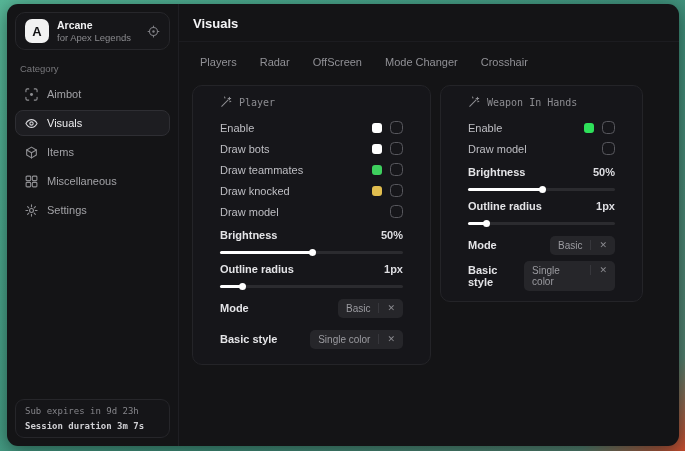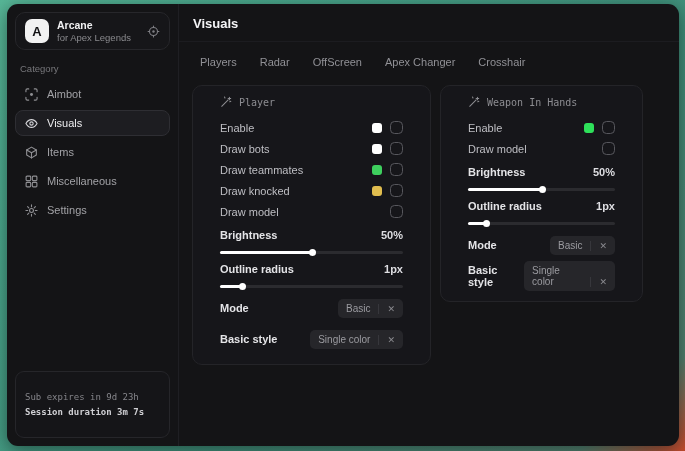--- a/index.html
+++ b/index.html
@@ -30,21 +30,21 @@
     display:flex; align-items:center; gap:9px; height:26px; padding:0 9px; margin-bottom:3px;
     border:1px solid transparent; border-radius:8px; color:#a2a2a6; font-size:11px; cursor:default;
   }
   .side-item .icon { color:#8f8f93; }
   .side-item.active { background:#1d1d21; border-color:#2e2e33; color:#ececee; }
   .side-item.active .icon { color:#d2d2d6; }
   .icon { display:inline-flex; }
   .icon svg { display:block; }
   .side-footer {
     position:absolute; left:8px; right:8px; bottom:8px;
-    border:1px solid #26262a; border-radius:9px; padding:18px 9px; background:#151518;
+    border:1px solid #26262a; border-radius:9px; padding:4px 9px; background:#151518;
     font-family:"DejaVu Sans Mono", monospace; font-size:9px; line-height:1.6;
   }
   .sf-line1 { color:#85858a; }
   .sf-line2 { color:#cfcfd3;font-weight:bold; }
   
   .main { flex:1; display:flex; flex-direction:column; }
   .main-header { padding:12px 14px 10px; border-bottom:1px solid #1c1c20; }
   .page-title { font-size:13px; font-weight:700; color:#f4f4f6; }
   .tabs { display:flex; gap:5px; margin:9px 12px 12px; }
   .tab { padding:5px 9px; border-radius:7px; font-size:11px; color:#919196; cursor:default; }
@@ -62,21 +62,21 @@
   .checkbox { width:13px; height:13px; border:1.5px solid #57575d; border-radius:4.5px; background:transparent; }
   .slider-block { margin:7px 0 5px; }
   .slider-block .row { font-size:11px; }
   .row-label-strong { color:#e4e4e7; font-weight:700; }
   .row-value { color:#dedee2; font-weight:700; }
   .slider { margin-top:8px; height:7px; position:relative; cursor:default; }
   .slider .track { position:absolute; left:0; right:0; top:2px; height:3px; background:#2b2b2f; border-radius:2px; }
   .slider .fill { position:absolute; left:0; top:2px; height:3px; background:#ffffff; border-radius:2px; }
   .slider .thumb { position:absolute; top:0; width:7px; height:7px; background:#ffffff; border-radius:50%; }
   .tag-row { height:26px; margin-top:5px; font-size:11px; }
-  .tag { display:flex; align-items:flex-end; background:#26262a; border-radius:5px; padding:4px 8px; }
+  .tag { display:flex; align-items:flex-start; background:#26262a; border-radius:5px; padding:4px 8px; }
   .tag-text { font-size:10px; color:#9b9ba0; }
   .tag-x { font-size:9px; color:#8a8a8f; margin-left:8px; padding-left:8px; border-left:1px solid #37373c; cursor:default; }
 </style>
 </head>
 <body>
 
 <div class="window">
 
   <aside class="sidebar">
     <div class="brand-card">
@@ -150,21 +150,21 @@
   </aside>
 
   <main class="main">
     <div class="main-header">
       <div class="page-title">Visuals</div>
     </div>
     <div class="tabs" id="tabs">
         <div class="tab">Players</div>
         <div class="tab">Radar</div>
         <div class="tab">OffScreen</div>
-        <div class="tab">Apex Changer</div>
+        <div class="tab">Mode Changer</div>
         <div class="tab">Crosshair</div>
       </div>
     <div class="panels" id="panels">
         <section class="panel panel-player">
           <div class="panel-header">
             <span class="icon">
               <svg width="12" height="12" viewBox="0 0 14 14" fill="none" stroke="currentColor" stroke-width="1.2" stroke-linecap="round">
                 <path d="M2 12 9.5 4.5"></path>
                 <path d="M11 1.5v3M9.5 3h3M5.3 1.2l.5 1.2M12.6 6.2l-1.2.5"></path>
               </svg>

